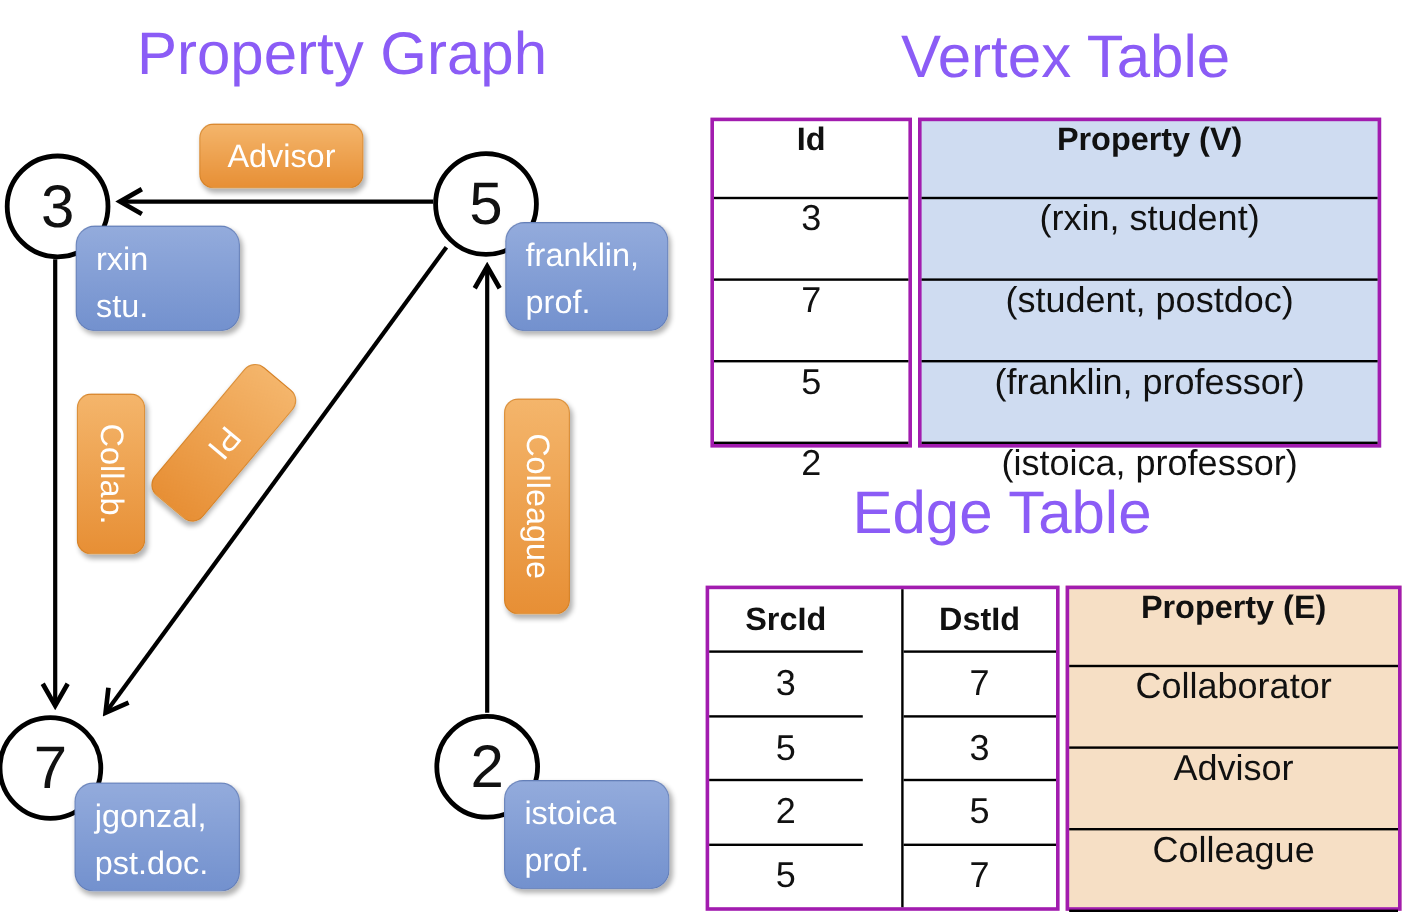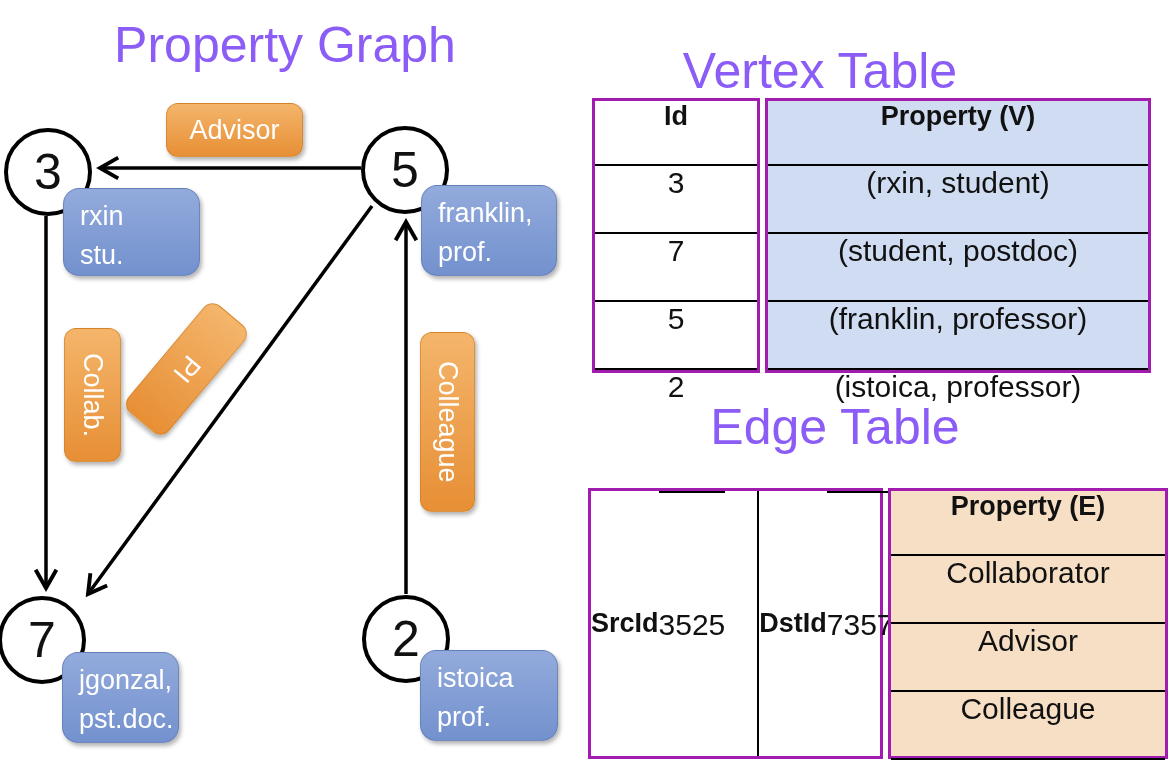--- a/index.html
+++ b/index.html
@@ -73,30 +73,30 @@
     border-top: 2px solid #000;
     font-size: 30px;
     font-weight: 300;
     text-align: center;
   }
   .tbl-cell:first-child { border-top: none; }
   .tbl-cell.hdr { font-size: 27px; font-weight: bold; }
   .bg-blue { background: var(--table-blue); }
   .bg-tan  { background: var(--table-tan); }
   .two-col { flex-direction: row; }
-  .two-col > .col { flex: 1; display: flex; flex-direction: row; }
+  .two-col > .col { flex: 1; display: flex; flex-direction: column; }
   .two-col > .col + .col { border-left: 2px solid #000; }
 </style>
 </head>
 <body>
 
 <div class="canvas">
 
   <div class="title" style="left:35px; top:16px; width:500px;">Property Graph</div>
-  <div class="title" style="left:620px; top:18px; width:400px;margin-top:24px;">Vertex Table</div>
+  <div class="title" style="left:688px; top:18px; width:400px;">Vertex Table</div>
   <div class="title" style="left:635px; top:398px; width:400px;">Edge Table</div>
 
   <svg class="edges-svg" width="585" height="760" viewBox="0 0 585 760">
     <defs>
       <marker id="chev" viewBox="0 0 20 20" refX="17" refY="10" markerWidth="26" markerHeight="26" markerUnits="userSpaceOnUse" orient="auto">
         <path d="M3,2 L17,10 L3,18" fill="none" stroke="#000" stroke-width="3"></path>
       </marker>
     </defs>
     <line x1="361" y1="168" x2="100" y2="168" stroke="#000" stroke-width="3.5" marker-end="url(#chev)"></line>
     <line x1="46" y1="216" x2="46" y2="588" stroke="#000" stroke-width="3.5" marker-end="url(#chev)"></line>
@@ -118,21 +118,21 @@
   </div>
 
   <div class="prop-box" style="left:63px;  top:188px; width:137px; height:88px;">
     <div>rxin</div>
     <div>stu.</div>
   </div>
   <div class="prop-box" style="left:421px; top:185px; width:136px; height:91px;">
     <div>franklin,</div>
     <div>prof.</div>
   </div>
-  <div class="prop-box" style="left:62px;  top:652px; width:117px; height:91px;">
+  <div class="prop-box" style="left:62px;  top:652px; width:138px; height:91px;">
     <div>jgonzal,</div>
     <div>pst.doc.</div>
   </div>
   <div class="prop-box" style="left:420px; top:650px; width:138px; height:91px;">
     <div>istoica</div>
     <div>prof.</div>
   </div>
 
   <div class="edge-badge" style="left:166px; top:103px; width:137px; height:54px;">Advisor</div>
   <div class="edge-badge vertical" style="left:64px; top:328px; width:57px; height:134px;">Collab.</div>

